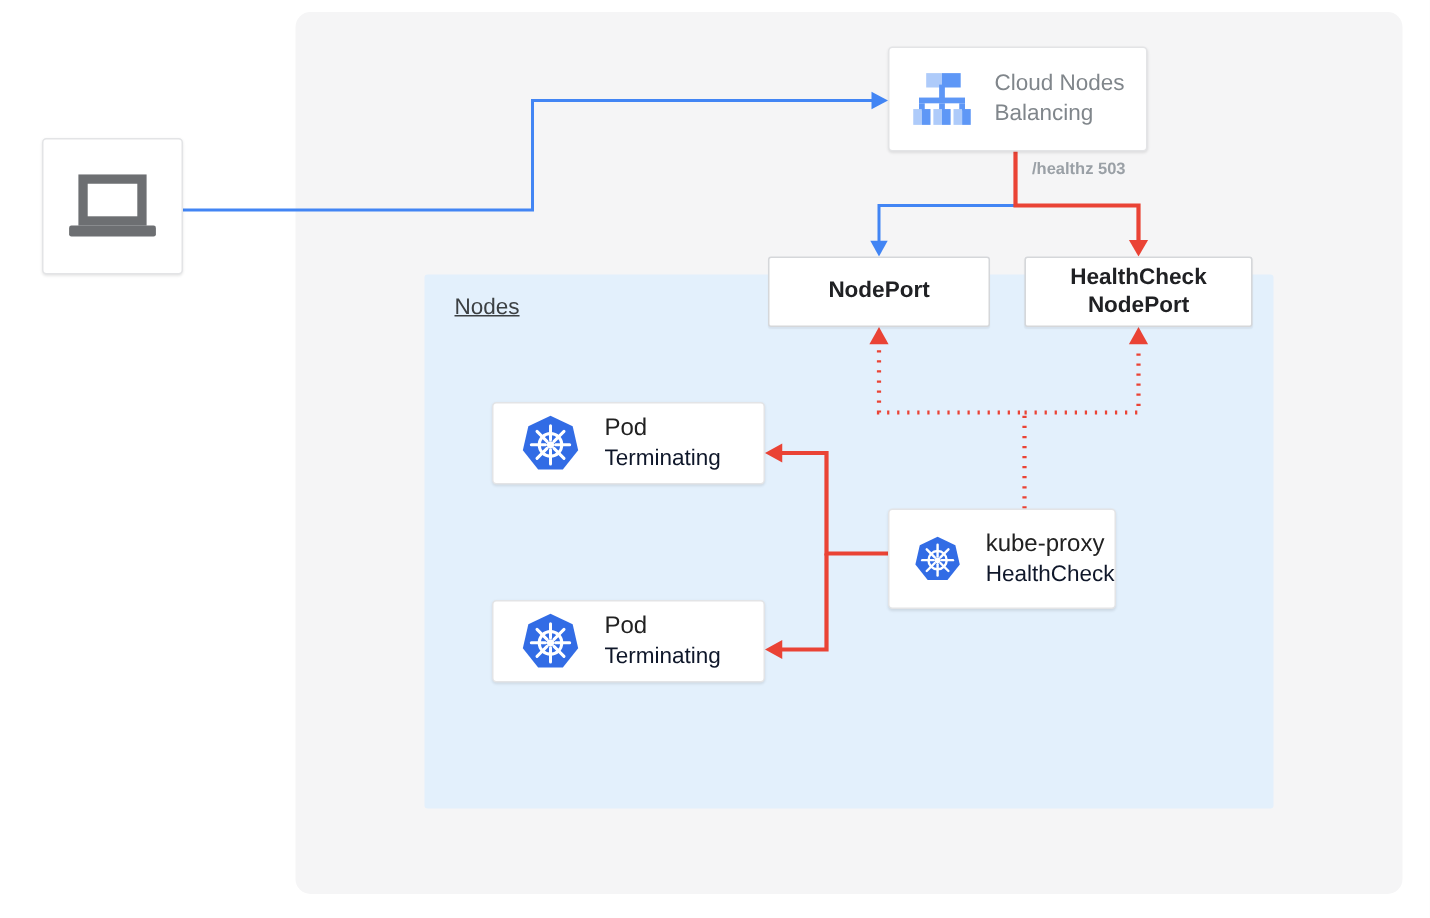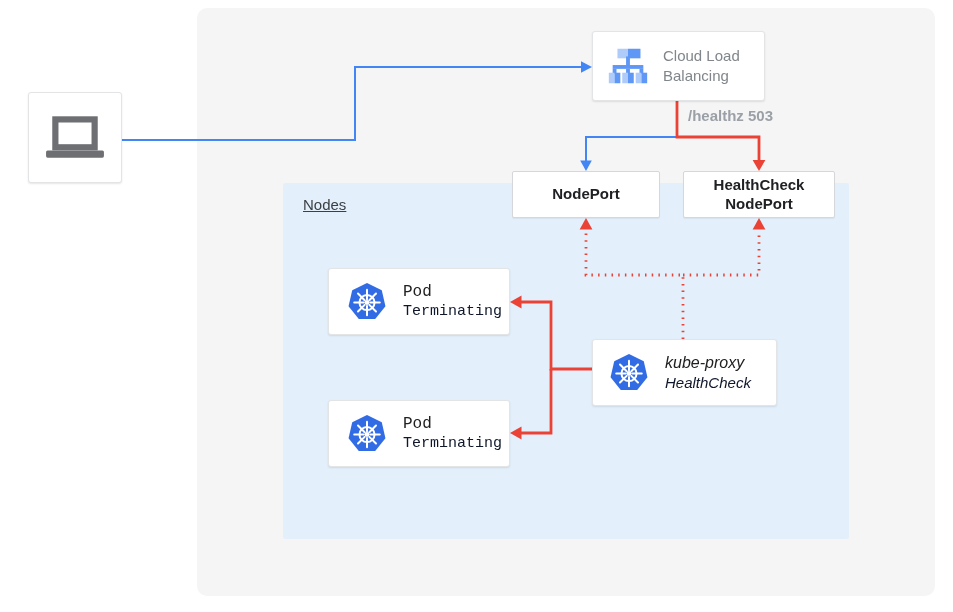--- a/index.html
+++ b/index.html
@@ -30,29 +30,29 @@
   .clb-box{left:592px;top:31px;width:173px;height:70px;padding-left:12px;}
   .clb-text{font-size:15px;color:#80868b;line-height:1.35;margin-left:12px;width:96px;}
   .port-box{
     position:absolute;background:#ffffff;border:1px solid #d5d7da;
     box-sizing:border-box;display:flex;align-items:center;justify-content:center;
     text-align:center;font-size:15px;font-weight:bold;color:#202124;line-height:1.25;
     box-shadow:0 1px 1px rgba(0,0,0,0.06);border-radius:2px;
   }
   .nodeport-box{left:512px;top:171px;width:148px;height:47px;}
   .healthcheck-box{left:683px;top:171px;width:152px;height:47px;padding:2px 6px;}
-  .pod-box{width:182px;height:67px;padding-left:18px;font-family:Liberation Mono, monospace;}
+  .pod-box{width:182px;height:55px;padding-left:18px;}
   .pod1{left:328px;top:268px;}
   .pod2{left:328px;top:400px;}
-  .kproxy-box{left:592px;top:339px;width:185px;height:67px;padding-left:16px;font-style:italic;}
+  .kproxy-box{left:592px;top:339px;width:152px;height:67px;padding-left:16px;}
   .k8s-texts{margin-left:16px;}
   .k8s-title{font-size:16px;color:#212121;}
   .k8s-sub{font-size:15px;color:#0f172a;margin-top:2px;}
   .healthz{
-    position:absolute;left:688px;top:107px;font-size:15px;font-weight:bold;color:#9aa0a6;text-align:right;
+    position:absolute;left:688px;top:107px;font-size:11px;font-weight:bold;color:#9aa0a6;text-align:right;
   }
   .wires{position:absolute;left:0;top:0;width:953px;height:612px;pointer-events:none;}
   .z1{z-index:1}.z2{z-index:2}.z3{z-index:3;position:absolute}
 </style>
 </head>
 <body>
 
 <div id="stage">
 
   <div class="canvas z1"></div>
@@ -109,21 +109,21 @@
       <rect x="8" y="22" width="4" height="5" fill="#5e97f6"></rect>
       <rect x="22" y="22" width="4" height="5" fill="#5e97f6"></rect>
       <rect x="36" y="22" width="4" height="5" fill="#5e97f6"></rect>
       <rect x="4" y="26" width="6" height="11" fill="#aecbfa"></rect>
       <rect x="10" y="26" width="6" height="11" fill="#5e97f6"></rect>
       <rect x="18" y="26" width="6" height="11" fill="#aecbfa"></rect>
       <rect x="24" y="26" width="6" height="11" fill="#5e97f6"></rect>
       <rect x="32" y="26" width="6" height="11" fill="#aecbfa"></rect>
       <rect x="38" y="26" width="6" height="11" fill="#5e97f6"></rect>
     </svg>
-    <div class="clb-text">Cloud Load Balancing</div>
+    <div class="clb-text">Cloud Nodes Balancing</div>
   </div>
 
   <div class="healthz z3">/healthz 503</div>
 
   <div class="port-box healthcheck-box z3">
     <span>HealthCheck NodePort</span>
   </div>
 
   <div class="port-box nodeport-box z3">
     <span>NodePort</span>

